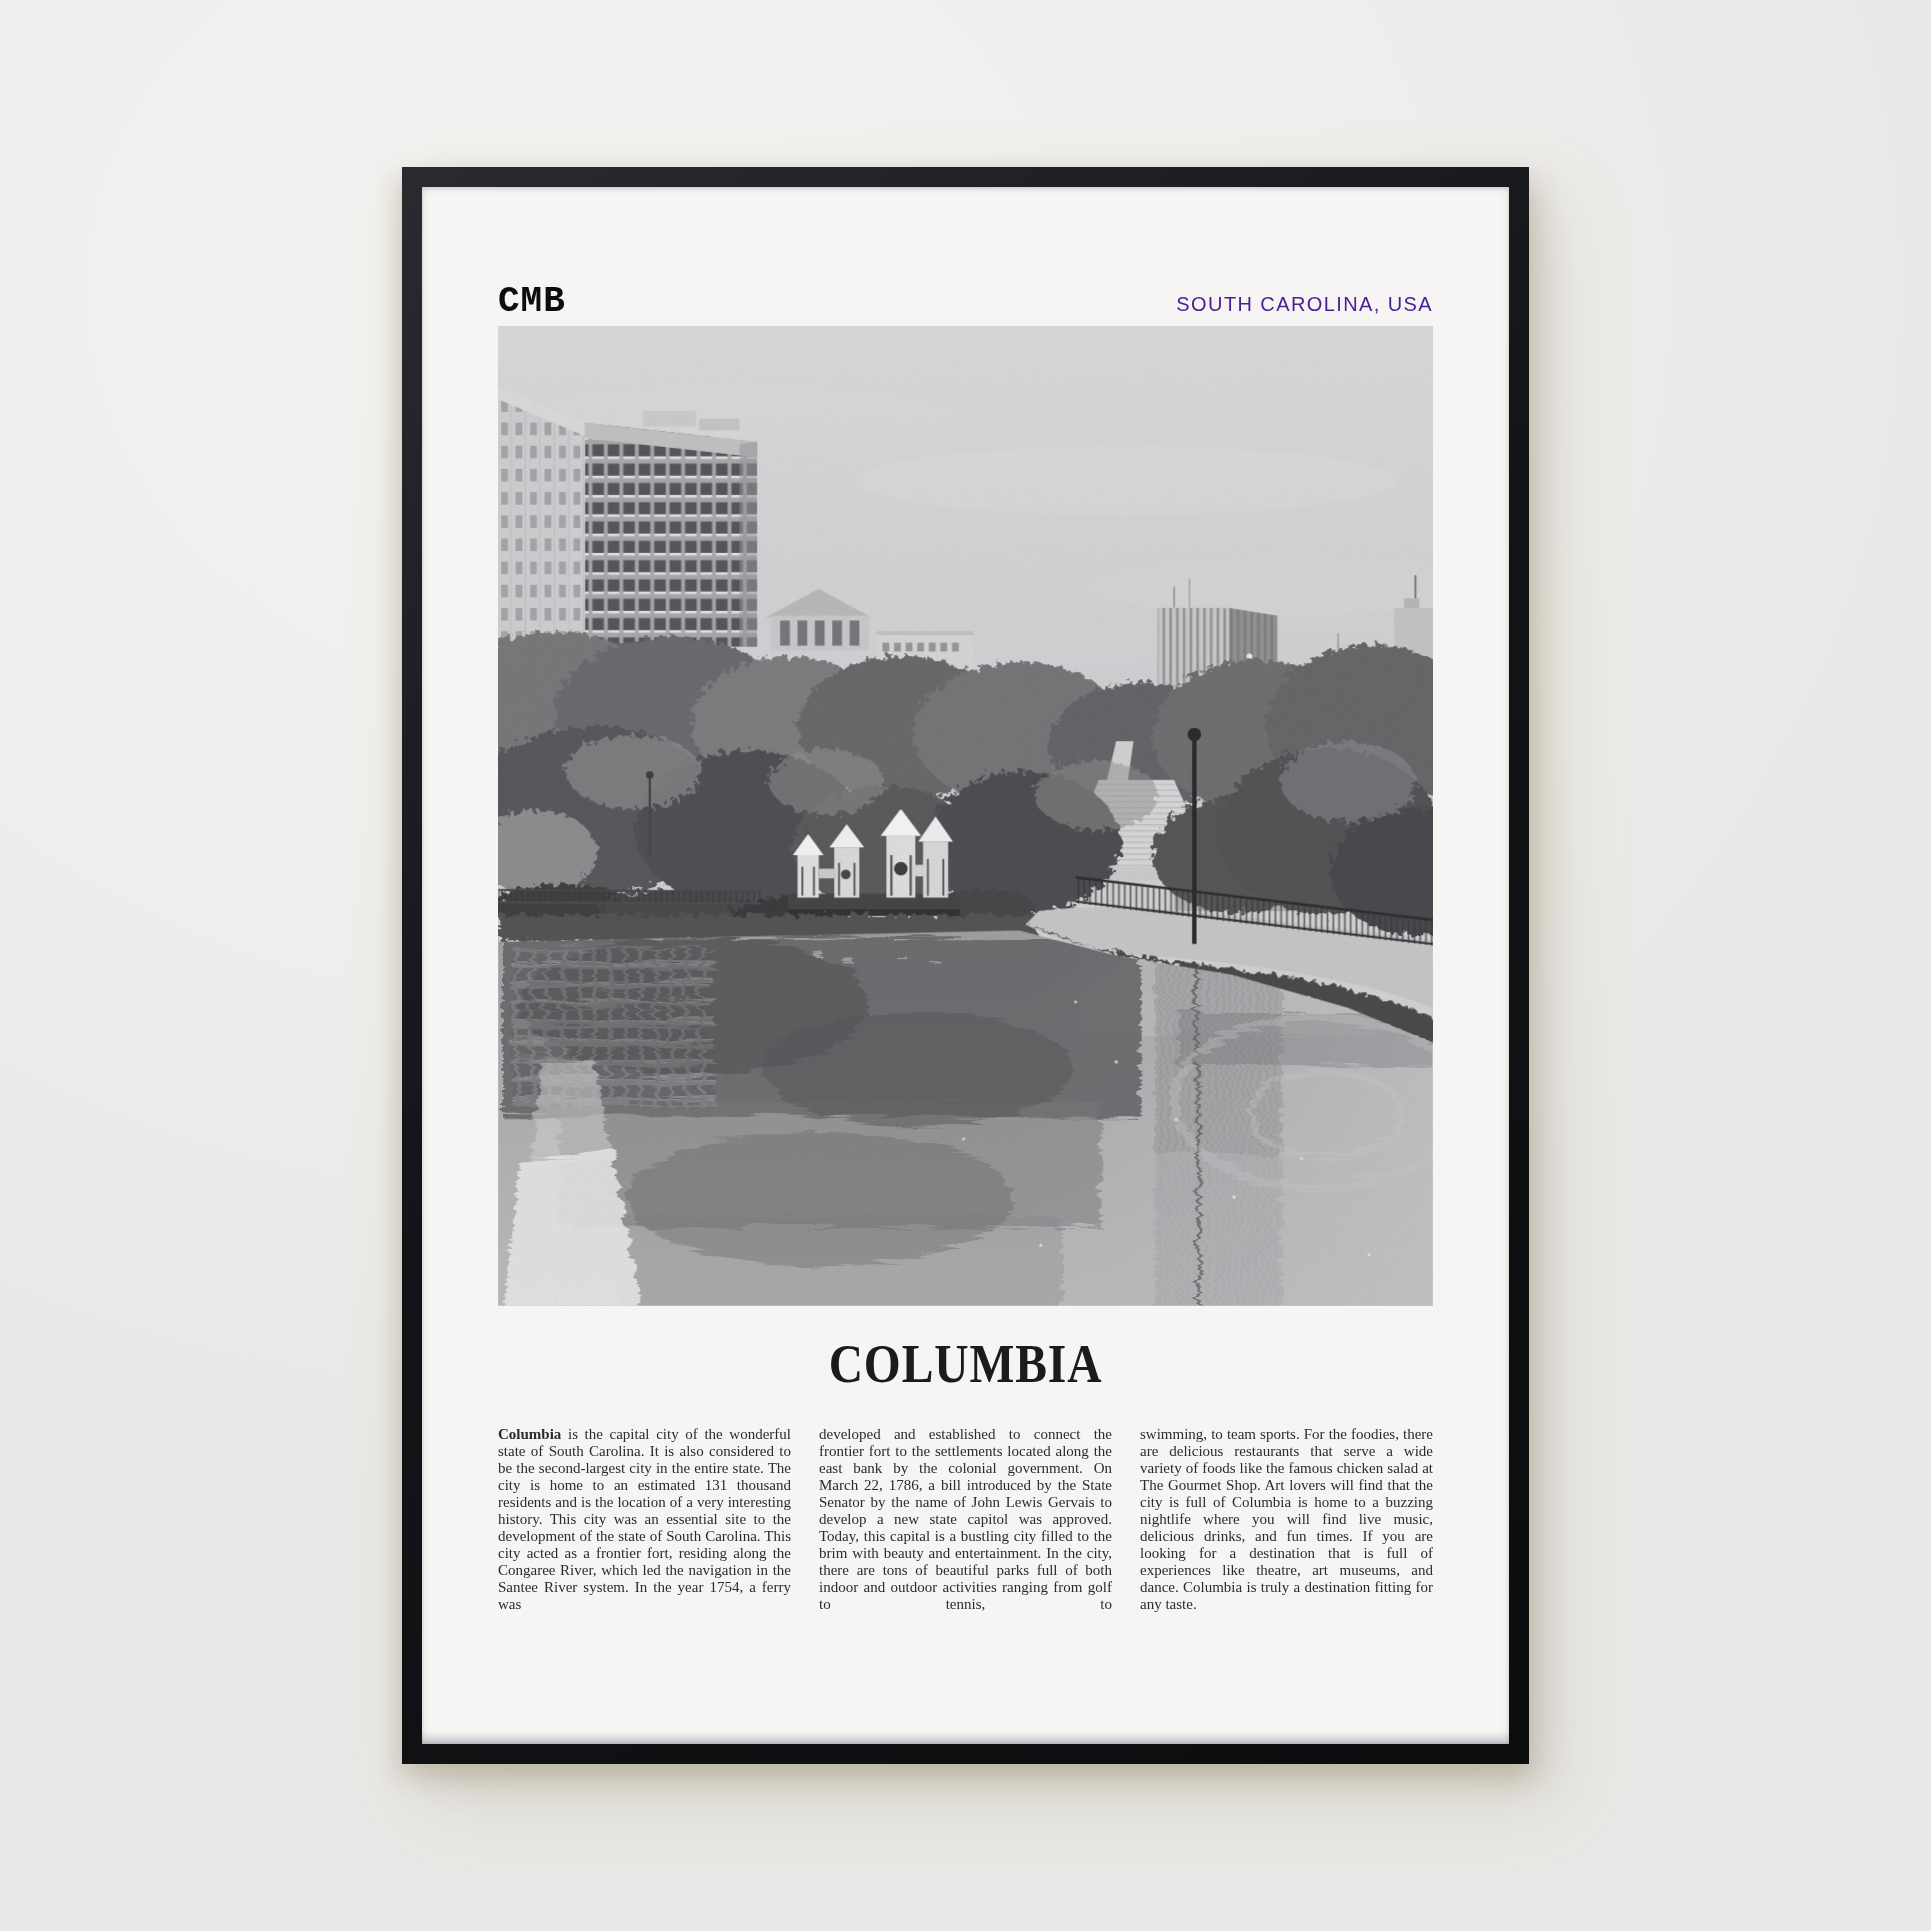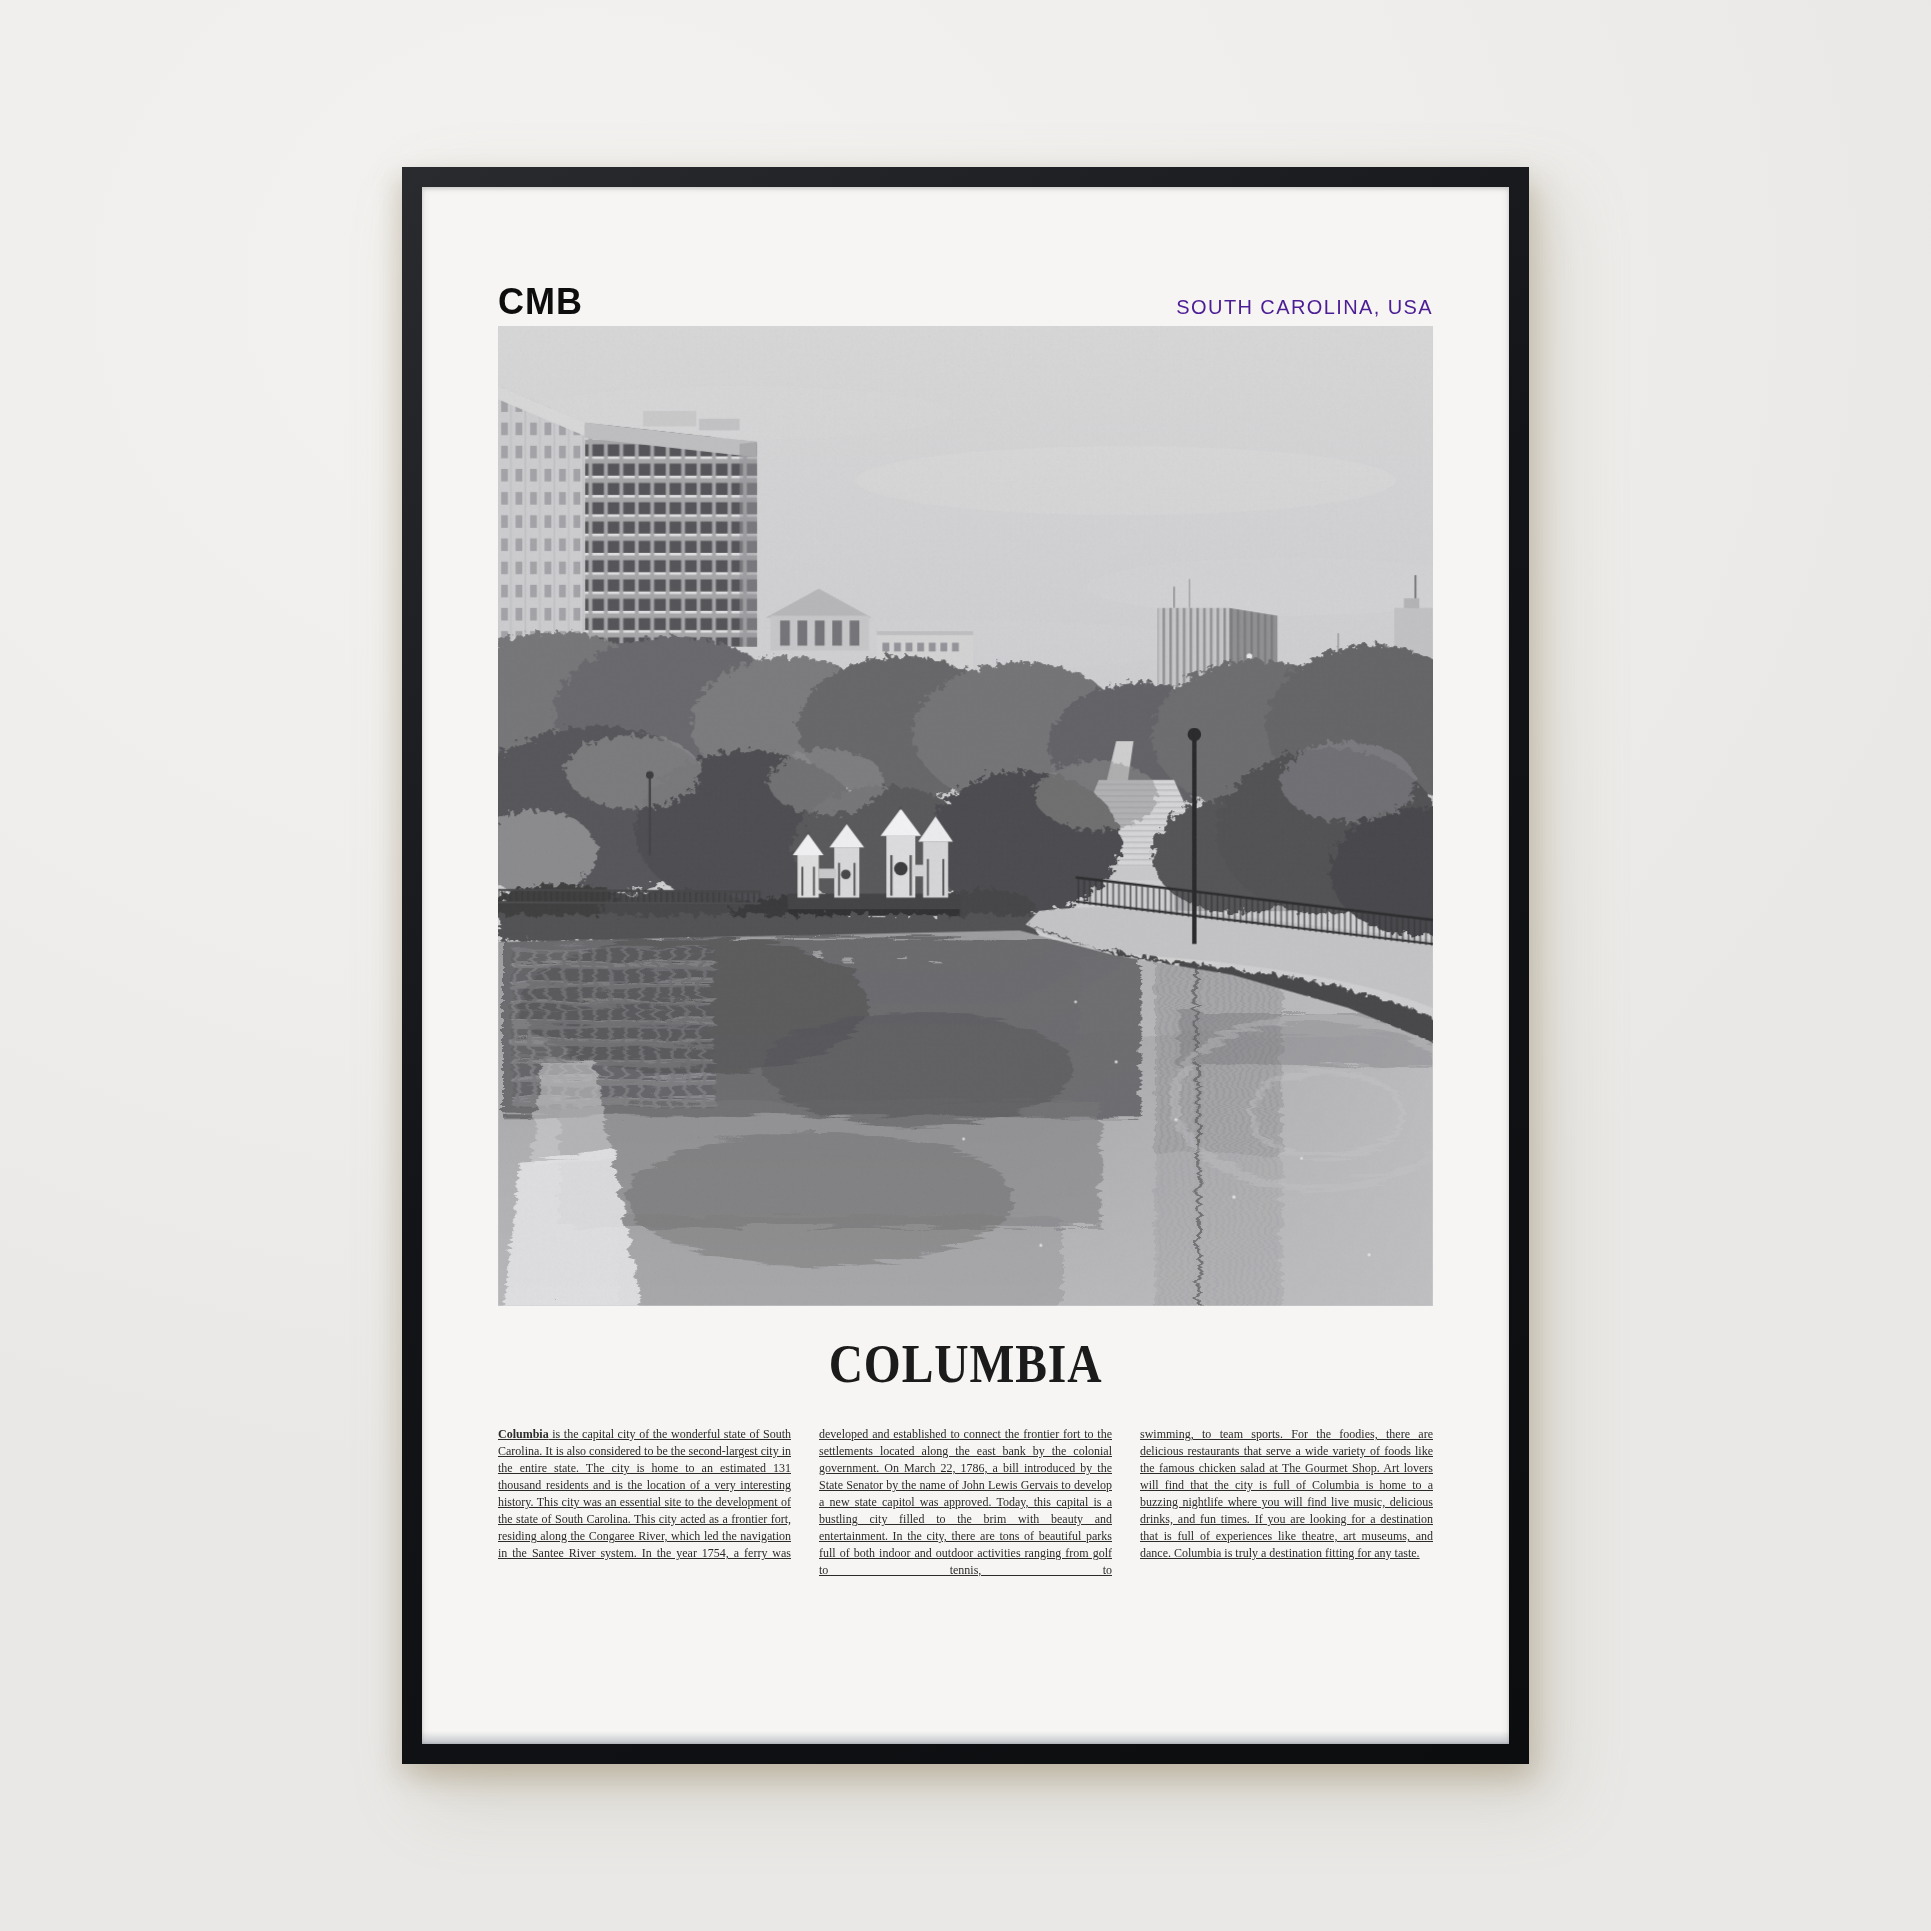--- a/index.html
+++ b/index.html
@@ -6,30 +6,30 @@
   body{width:1931px;height:1931px;overflow:hidden;font-family:"Liberation Sans",sans-serif;}
   .wall{position:relative;width:1931px;height:1931px;
     background:radial-gradient(1448px 1207px at 30% 15%, #f3f2f0 0%, #efeeec 55%, #e9e8e6 100%);}
   .frame{position:absolute;left:402px;top:167px;width:1127px;height:1597px;box-sizing:border-box;
     padding:20px;background:linear-gradient(145deg,#2a2b2e 0%,#131417 45%,#0c0d0f 100%);
     box-shadow:-7.7px 9.7px 21px rgba(172,158,134,.28), 9.7px 15.4px 29px rgba(168,154,128,.42), 25px 33px 68px rgba(168,154,128,.26);}
   .poster{position:relative;width:100%;height:100%;background:#f6f5f3;
     box-shadow:inset 0 0 9.7px rgba(0,0,0,.10), inset 0 1.9px 3.9px rgba(0,0,0,.12);}
   .poster-header{position:absolute;left:76px;right:76px;top:97px;display:flex;
     justify-content:space-between;align-items:baseline;}
-  .brand{font-weight:700;font-size:36px;line-height:1;letter-spacing:1px;color:#0d0d0d;}
+  .brand{font-weight:700;font-size:36px;line-height:1;letter-spacing:1px;color:#0d0d0d;font-family:Liberation Mono, monospace;}
   .location{font-weight:400;font-size:20px;line-height:1;letter-spacing:1.4px;color:#4c1d95;}
   .photo{position:absolute;left:76px;top:139px;width:935px;height:980px;overflow:hidden;background:#cfcfd1;}
   .photo svg{display:block;}
   .title{position:absolute;left:0;right:0;top:1145px;text-align:center;
     font-family:"Liberation Serif",serif;font-weight:700;font-size:54px;line-height:1.2;
     letter-spacing:1px;color:#1b1b1b;transform:scaleX(.88);}
   .columns{position:absolute;left:76px;top:1239px;width:935px;display:flex;gap:28px;}
-  .col{margin:0;width:293px;font-family:"Liberation Serif",serif;font-size:12px;line-height:17px;
-    color:#2b2b2b;text-align:justify;text-decoration:underline;}
+  .col{margin:0;width:293px;font-family:"Liberation Serif",serif;font-size:15px;line-height:17px;
+    color:#2b2b2b;text-align:justify;}
   .col b{font-weight:700;}
   .col.fill-last{text-align-last:justify;}
   .glass-strip{position:absolute;left:0;right:0;bottom:0;height:12.6px;
     background:linear-gradient(180deg, rgba(120,130,148,0) 0%, rgba(118,128,146,.30) 80%, rgba(92,102,120,.40) 100%);}
 </style>
 </head>
 <body>
 
 <div class="wall">
   <div class="frame">

